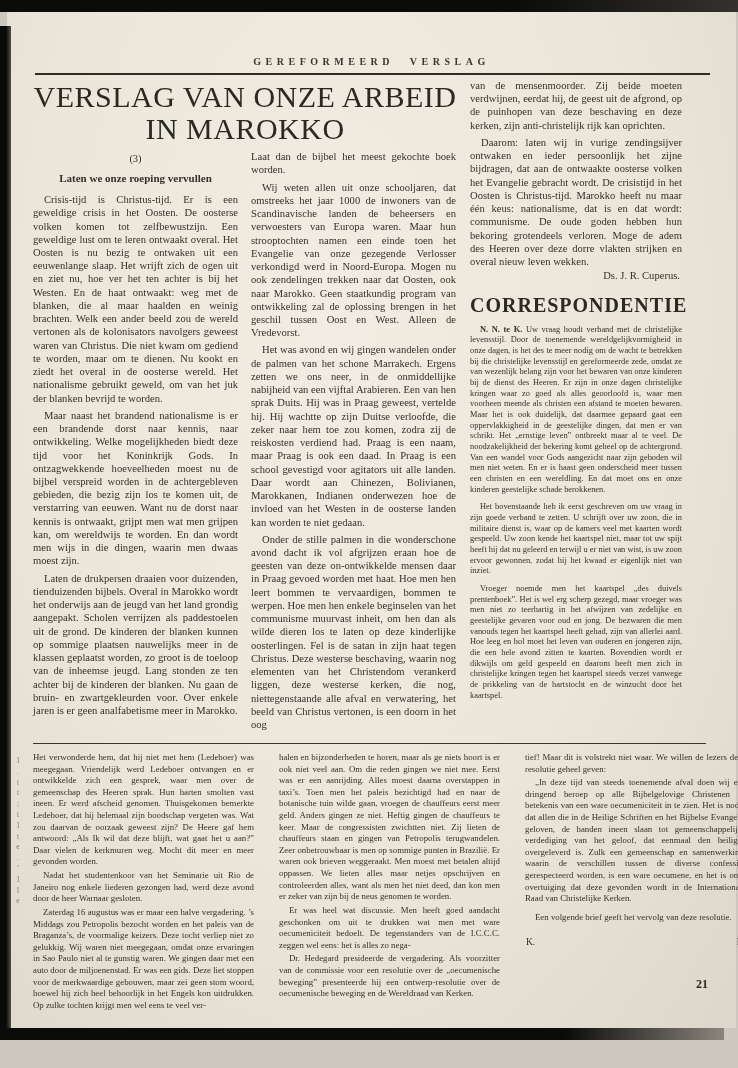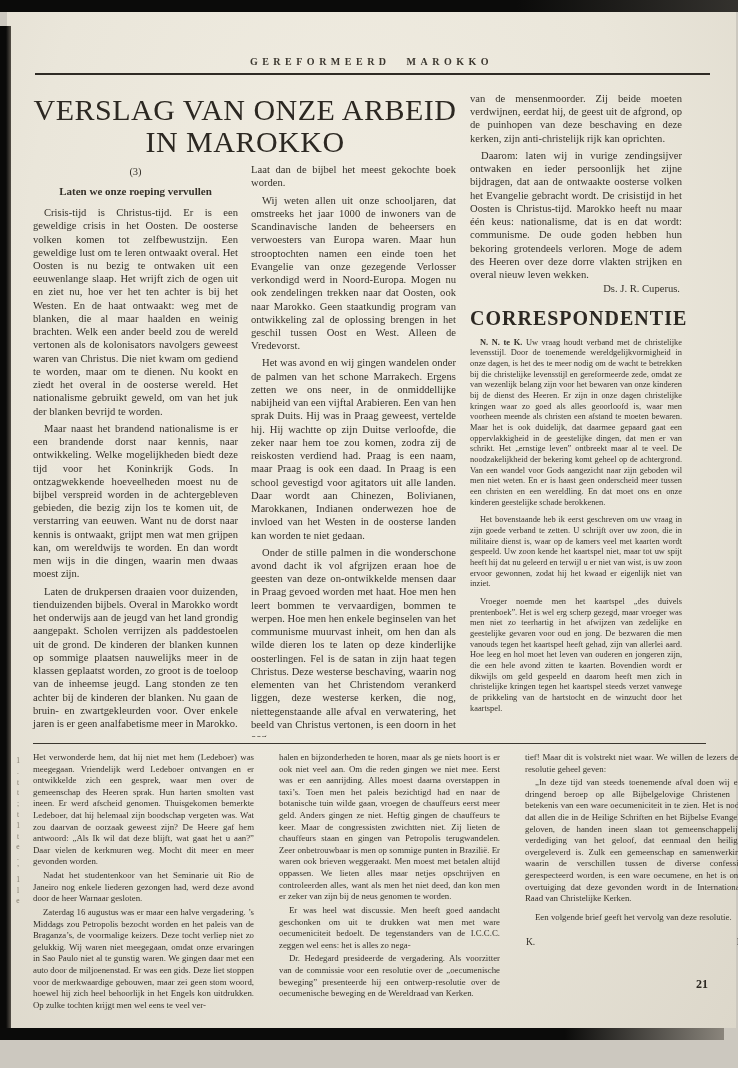--- a/index.html
+++ b/index.html
@@ -23,21 +23,21 @@
     background:#ebe7dc;
     background-image:radial-gradient(ellipse at 45% 30%, #f1ede2 0%, #eae6da 55%, #dcd7ca 100%);
   }
   .masthead {
     text-align:center; padding-top:44px;
     font-size:10px; font-weight:bold; letter-spacing:4.5px; word-spacing:9px;
     color:#3b372f;
   }
   .masthead-rule { margin:6px 26px 0 28px; border-bottom:2px solid #2f2b25; }
 
-  .top-section { display:flex; gap:13px; padding:17px 28px 0 26px; height:662px; overflow:hidden; }
+  .top-section { display:flex; gap:13px; padding:4px 28px 0 26px; height:662px; overflow:hidden; }
   .left-block { width:424px; flex:none; }
   .title {
     text-align:center; font-weight:500; font-size:30px; line-height:1.07;
     letter-spacing:0.5px; color:#2c2822; margin-top:2px;
   }
   .columns { display:flex; gap:13px; margin-top:5px; }
   .col {
     width:205px; flex:none;
     font-size:10.6px; line-height:1.25;
     text-align:justify; hyphens:auto;
@@ -75,21 +75,21 @@
     position:absolute; left:13px; top:756px; width:10px;
     font-size:7.5px; line-height:10.8px; color:#6e6759; opacity:.85;
     white-space:pre-line; text-align:center; z-index:6;
   }
 </style>
 </head>
 <body>
 
 <div class="page">
 
-  <div class="masthead">GEREFORMEERD MAROKKO</div>
+  <div class="masthead">GEREFORMEERD VERSLAG</div>
   <div class="masthead-rule"></div>
 
   <div class="top-section">
 
     <div class="left-block">
       <h1 class="title">
         <span>VERSLAG VAN ONZE ARBEID</span><br>
         <span>IN MAROKKO</span>
       </h1>
       <div class="columns">

